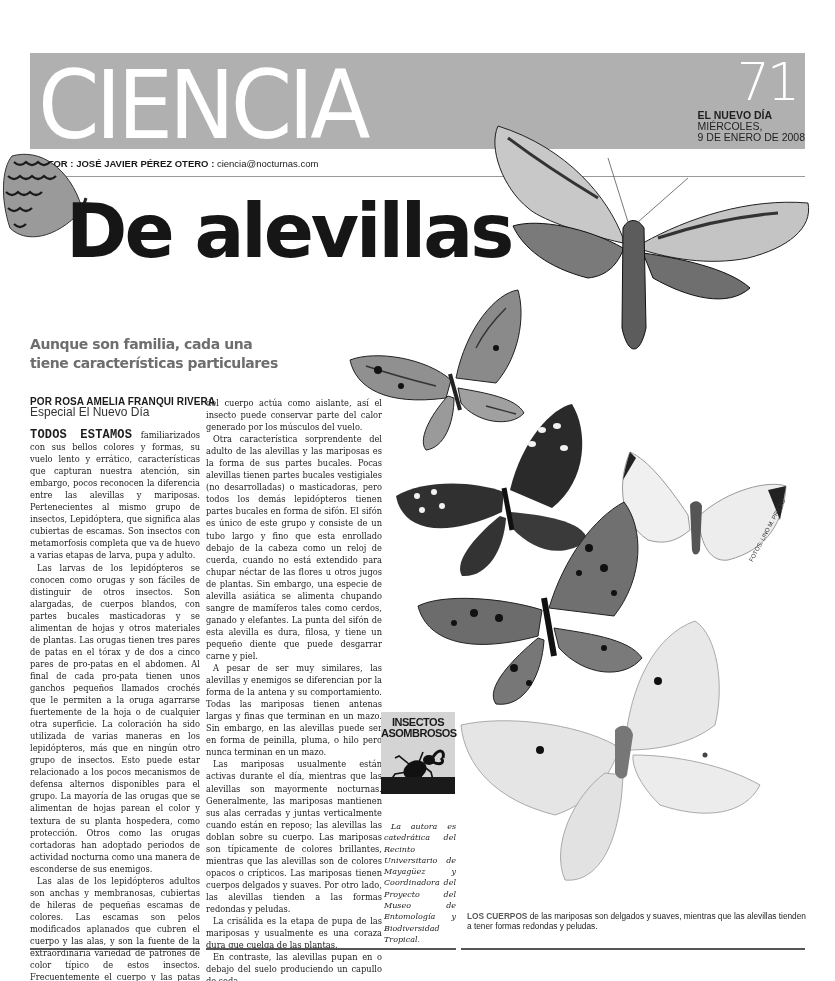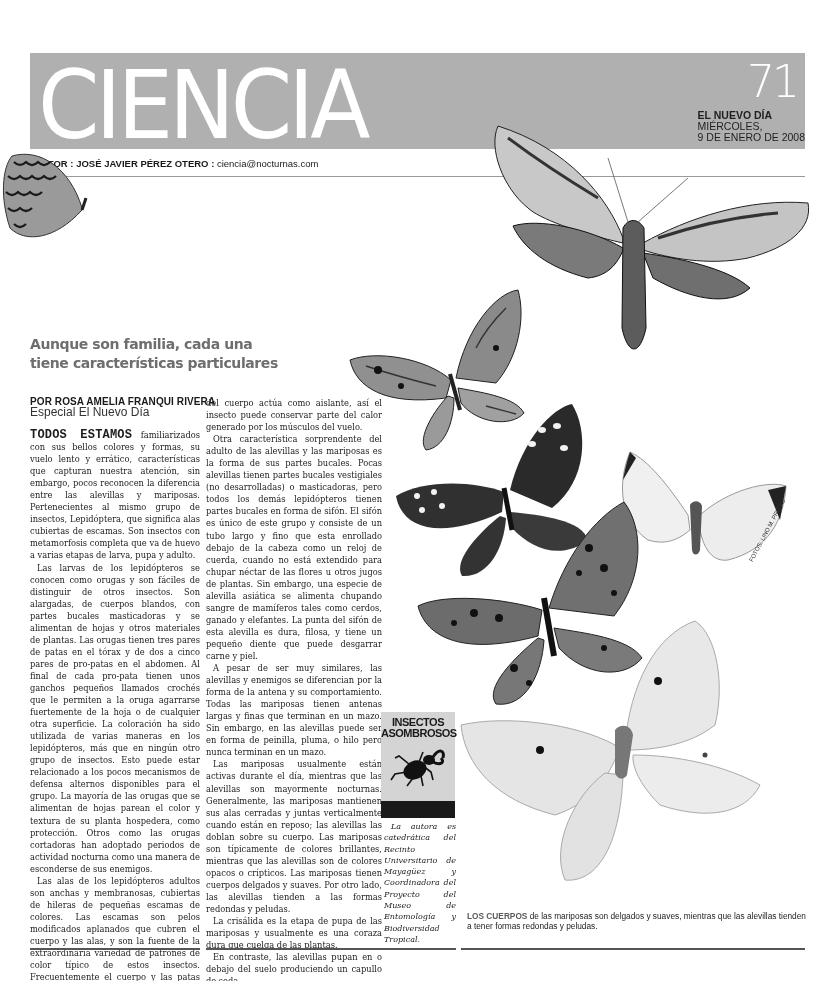--- a/index.html
+++ b/index.html
@@ -12,21 +12,21 @@
     }
     .section-title {
       position: absolute; left: 38px; top: 58px;
       font-family: "DejaVu Sans", sans-serif; font-weight: 400;
       font-size: 88px; line-height: 88px; color: #ffffff; letter-spacing: -4px;
       transform: scaleY(1.08); transform-origin: top left;
     }
     .page-number {
       position: absolute; right: 38px; top: 56px;
       font-family: "DejaVu Sans", sans-serif; font-weight: 300;
-      font-size: 44px; line-height: 52px; color: #ffffff; letter-spacing: -3px;
+      font-size: 52px; line-height: 52px; color: #ffffff; letter-spacing: -3px;
     }
     .masthead {
       position: absolute; right: 30px; top: 110px; text-align: left;
       font-family: "Liberation Sans", sans-serif; font-size: 10.5px; line-height: 11px; color: #1f1f1f;
     }
     .masthead .paper { font-weight: 700; }
 
     .editor-line {
       position: absolute; left: 30px; top: 157px; width: 775px; height: 20px;
       border-bottom: 1.5px solid #9a9a9a;
@@ -61,21 +61,21 @@
       font-family: "DejaVu Serif", serif; font-size: 8.3px; line-height: 12.05px;
       text-align: justify; color: #1c1c1c; hyphens: manual;
     }
     .col1 { left: 30px; top: 429px; }
     .col2 { left: 206px; top: 397px; width: 176px; }
     .col p { text-indent: 7px; }
     .col p.first { text-indent: 0; }
     .lead-in { font-family: Liberation Mono, monospace; font-weight: 700; font-size: 12px; letter-spacing: 0.2px; }
 
     .sidebar-logo {
-      position: absolute; left: 381px; top: 712px; width: 74px; height: 106px;
+      position: absolute; left: 381px; top: 712px; width: 74px; height: 82px;
       background: #d4d4d4;
     }
     .sidebar-logo .title {
       position: absolute; left: 0; right: 0; top: 5px; text-align: center;
       font-family: "Liberation Sans", sans-serif; font-weight: 700;
       font-size: 11px; line-height: 11px; color: #1a1a1a; letter-spacing: -0.5px;
     }
     .sidebar-logo .beetle { position: absolute; left: 8px; top: 28px; }
     .sidebar-logo .bar { position: absolute; left: 0; right: 0; bottom: 0; height: 17px; background: #1a1a1a; }
 
@@ -213,20 +213,21 @@
   <path d="M150 158 C120 180 95 230 110 265 C140 268 165 235 168 160 Z" fill="#e2e2e2" stroke="#aaa"></path>
   <circle cx="85" cy="135" r="4" fill="#111"></circle>
     <circle cx="203" cy="66" r="4" fill="#111"></circle>
     <circle cx="250" cy="140" r="2.5" fill="#444"></circle>
   <path d="M160 115 C166 108 176 110 178 120 L172 160 C168 166 162 164 160 158 Z" fill="#777"></path>
 </svg>
 
 <div class="photo-credit">FOTOS: LINO M. PRIETO</div>
 
 <div class="headline">
+  <span class="l1">De alevillas</span>
 </div>
 
 <div class="deck">
   <div>Aunque son familia, cada una</div>
   <div>tiene características particulares</div>
 </div>
 
 <div class="byline">
   <div class="author">POR ROSA AMELIA FRANQUI RIVERA</div>
   <div class="role">Especial El Nuevo Día</div>

